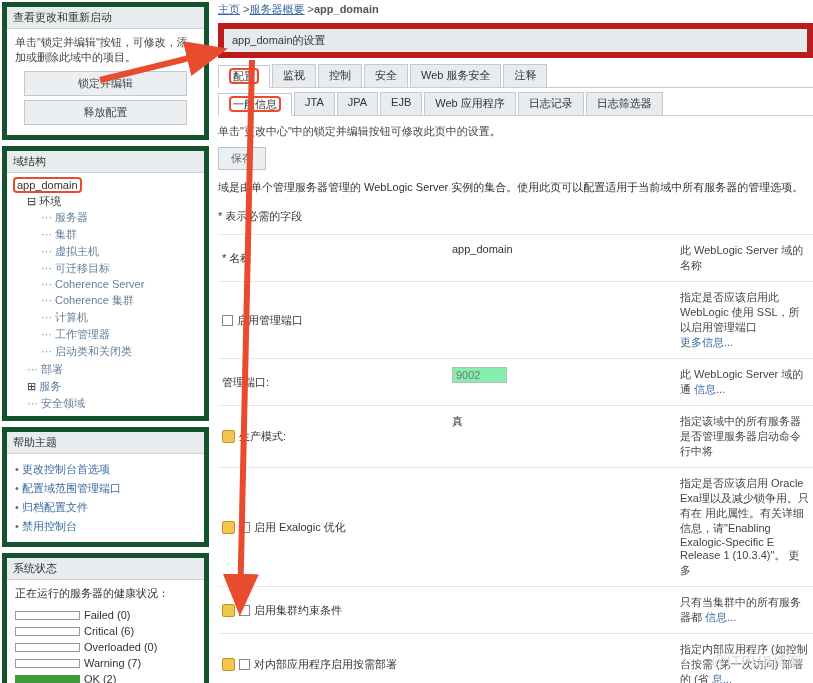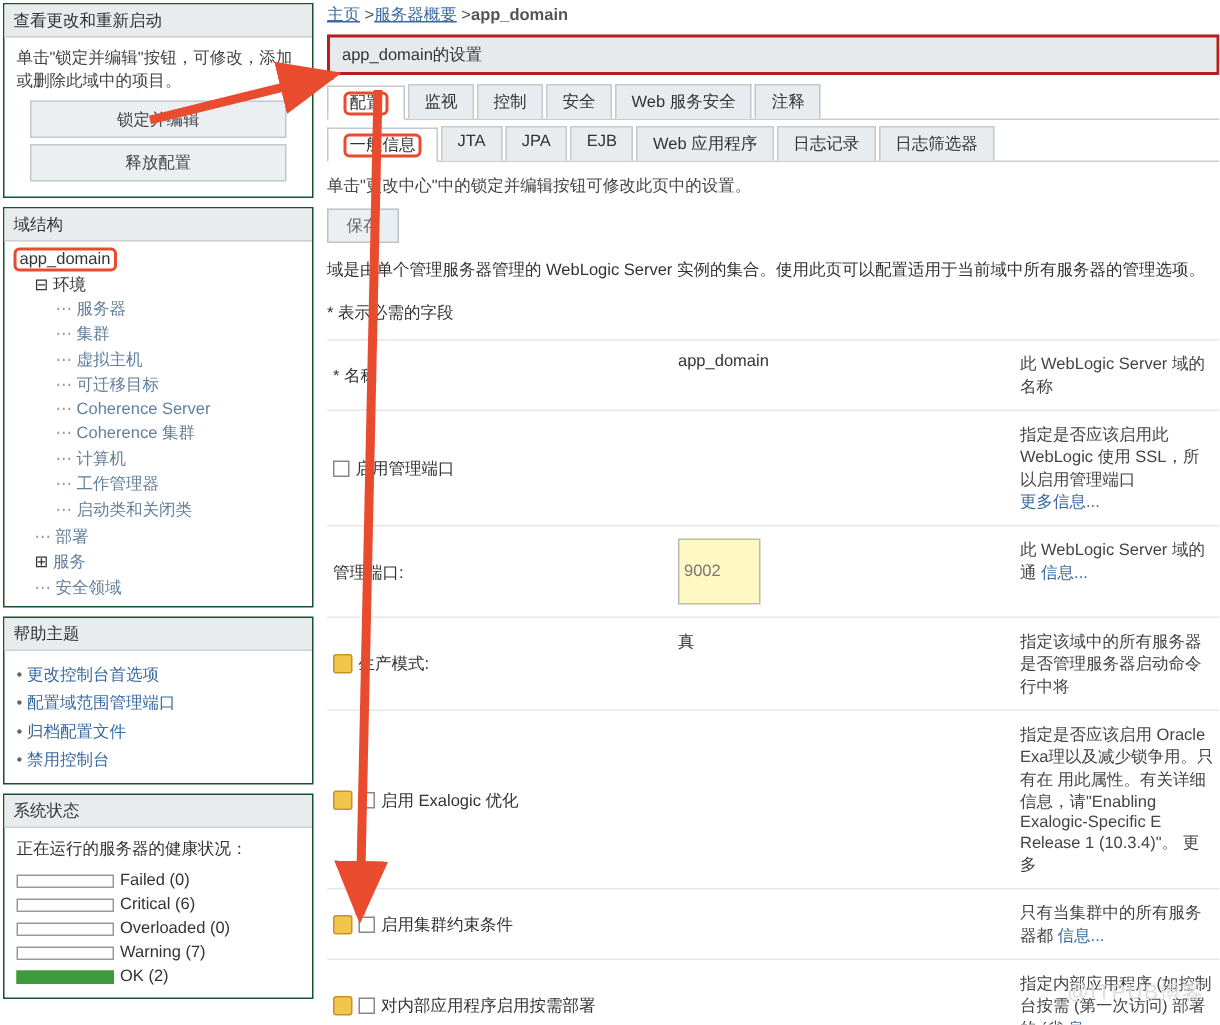--- a/index.html
+++ b/index.html
@@ -1,52 +1,52 @@
 <!DOCTYPE html>
 <html><head>
 <meta charset="utf-8">
 <style>
   * { box-sizing: border-box; margin: 0; padding: 0; }
   body { font-family: Arial, "Microsoft YaHei", sans-serif; font-size: 11px; color: #333; background: #fff; width: 813px; height: 683px; overflow: hidden; position: relative; }
   .left { position: absolute; left: 0; top: 0; width: 211px; }
   .right { position: absolute; left: 218px; top: 0; right: 0; }
-  .panel { border: 1px solid #14532d; margin: 2px 2px 6px 2px; background: #fff; }
+  .panel { border: 5px solid #14532d; margin: 2px 2px 6px 2px; background: #fff; }
   .panel-h { background: #e8ecee; padding: 3px 6px; font-size: 11px; color: #333; border-bottom: 1px solid #d0d0d0; }
   .panel-b { padding: 6px 8px; font-size: 11px; }
   .btn-wide { display: block; width: 90%; margin: 4px auto; background: #eceff2; border: 1px solid #c3c9ce; padding: 4px 0; text-align: center; font-size: 11px; color: #444; cursor: pointer; }
   .tree ul { list-style: none; padding-left: 14px; }
   .tree li { padding: 1px 0; color: #5a7595; }
   .tree .dash::before { content: "⋯ "; color: #999; }
   .tree .root { color: #333; }
   .tree a { color: #637f9c; text-decoration: none; }
   .linkblue { color: #3b6aa0; }
   .help-list { list-style: none; }
   .help-list li { padding: 2px 0; color: #3b6aa0; }
   .help-list li::before { content: "• "; color: #666; }
   .status-row { display: flex; align-items: center; gap: 4px; padding: 2px 0; }
   .bar { width: 65px; height: 9px; border: 1px solid #999; }
   .bar.ok { background: #3d9a3d; border-color: #3d9a3d; }
   .breadcrumb { font-size: 11px; color: #555; padding: 2px 0 6px 0; }
   .breadcrumb a { color: #3b6aa0; text-decoration: underline; }
-  .settings-title { background: #e6eaec; border: 2px solid #b91c1c; padding: 4px 8px; font-size: 11px; }
+  .settings-title { background: #e6eaec; border: 6px solid #b91c1c; padding: 4px 8px; font-size: 11px; }
   .tabs { display: flex; margin-top: 6px; border-bottom: 1px solid #ccc; gap: 2px; }
   .tab { padding: 3px 10px; font-size: 11px; background: #e8ecee; border: 1px solid #c3c9ce; border-bottom: none; color: #333; cursor: pointer; position: relative; }
   .tab.active { background: #fff; border-bottom: 1px solid #fff; top: 1px; }
   .instr { padding: 8px 0; font-size: 11px; color: #444; }
   .save-btn { background: #eceff2; border: 1px solid #bcc3c9; padding: 3px 12px; font-size: 11px; color: #666; cursor: pointer; }
   .desc { padding: 10px 0; font-size: 11px; color: #333; }
   .req { padding: 4px 0 10px 0; font-size: 11px; color: #333; }
   .form-row { display: flex; padding: 8px 4px; border-top: 1px solid #e8e8e8; font-size: 11px; }
   .form-row .lbl { width: 230px; color: #333; display: flex; align-items: center; gap: 4px; }
   .form-row .val { width: 220px; color: #333; }
   .form-row .hint { flex: 1; color: #444; padding-left: 8px; }
   .form-row .hint .more { color: #3b6aa0; }
   .ico { width: 13px; height: 13px; display: inline-block; background: #f2c64a; border: 1px solid #c4932a; border-radius: 2px; }
   .chk { width: 11px; height: 11px; border: 1px solid #888; display: inline-block; background: #fff; }
-  input.port { width: 55px; border: 1px solid #bbb; background: #fef9c3; padding: 15px 3px; font-size: 11px; color: #777; }
+  input.port { width: 55px; border: 1px solid #bbb; background: #86efac; padding: 1px 3px; font-size: 11px; color: #777; }
   .red-box { border: 2px solid #e94b2e; border-radius: 4px; padding: 0 2px; }
   .watermark { position: absolute; right: 10px; bottom: 12px; color: #ddd; font-size: 14px; letter-spacing: 1px; }
   .arrow-svg { position: absolute; left: 0; top: 0; pointer-events: none; }
 </style>
 </head>
 <body>
 
 <div class="left">
   <div class="panel">
     <div class="panel-h">查看更改和重新启动</div>

